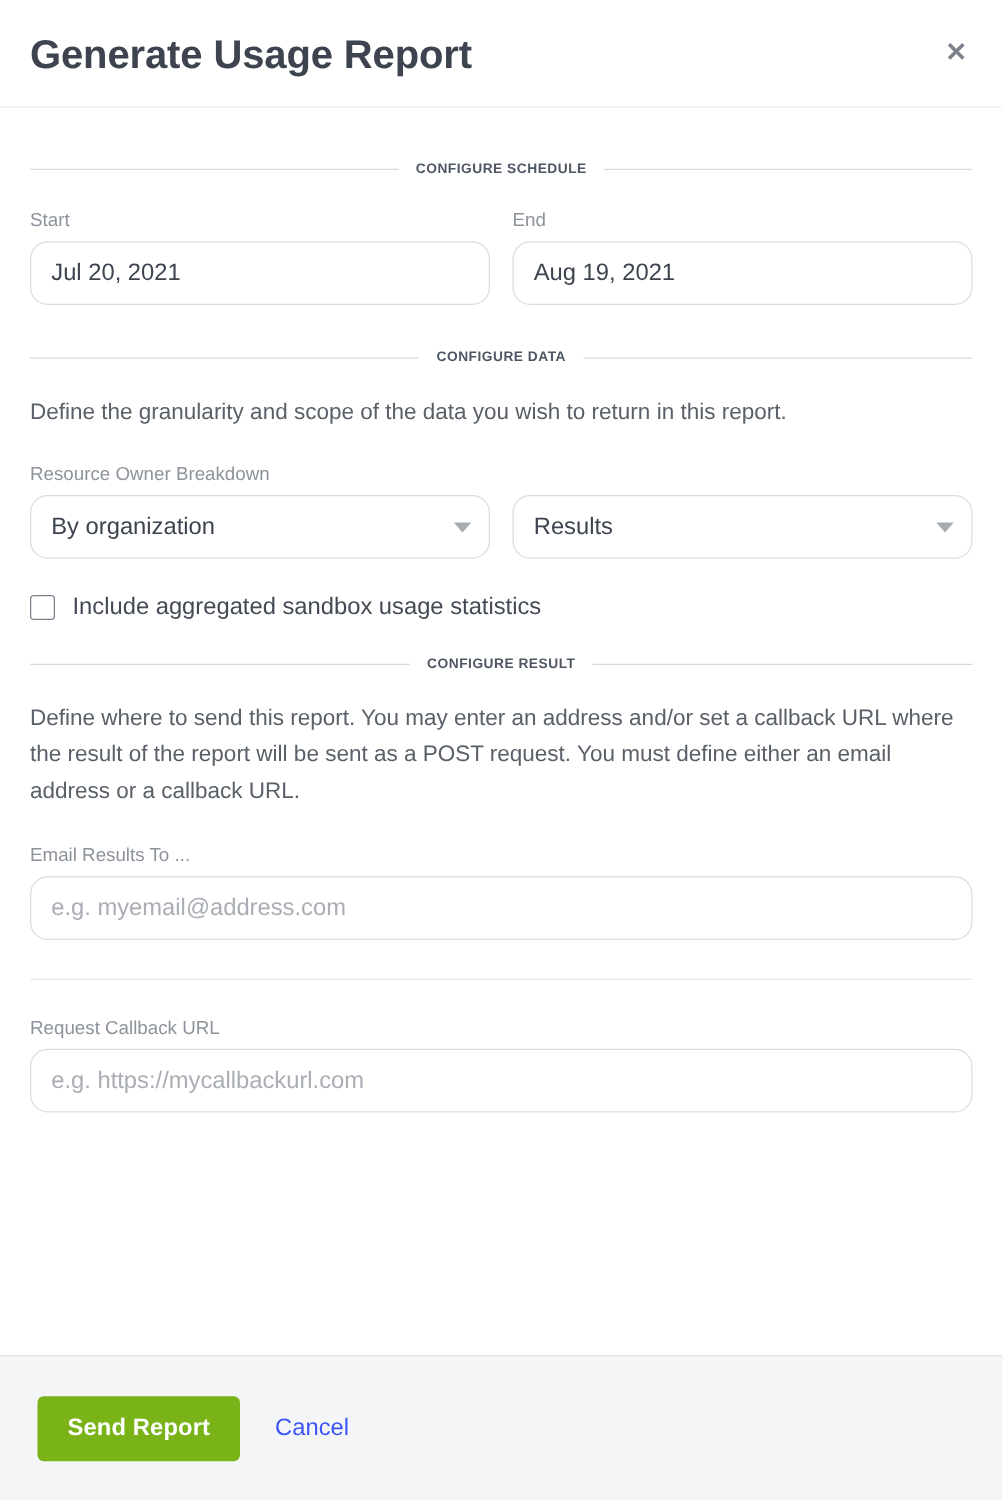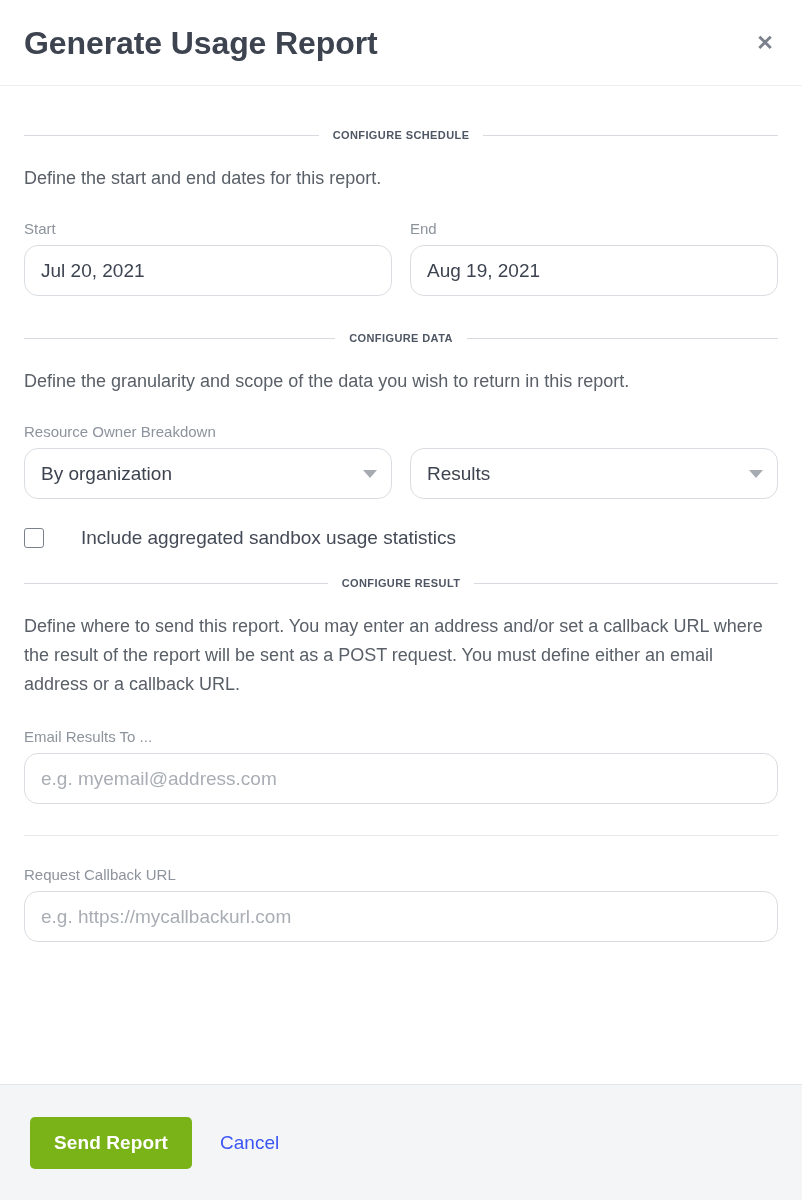--- a/index.html
+++ b/index.html
@@ -143,21 +143,20 @@
     border-top: 8px solid #a6abb2;
     margin-left: 10px;
     flex: 0 0 auto;
   }
 
   
   .check-row {
     display: flex;
     align-items: center;
     margin-top: 28px;
-    gap: 23px;
   }
   .checkbox {
     width: 20px; height: 20px;
     border: 1.6px solid #7a818c;
     border-radius: 3px;
     background: #fff;
     flex: 0 0 auto;
     cursor: pointer;
   }
   .check-label {
@@ -222,21 +221,20 @@
   </div>
 
   <div class="modal-body">
 
     <div class="section-divider sd-1">
       <div class="rule"></div>
       <div class="legend">CONFIGURE SCHEDULE</div>
       <div class="rule"></div>
     </div>
 
-    <div class="section-desc">Define the start and end dates for this report.</div>
 
     <div class="row2">
       <div class="col">
         <label class="field-label">Start</label>
         <input class="text-input" type="text" value="Jul 20, 2021" style="">
       </div>
       <div class="col">
         <label class="field-label">End</label>
         <input class="text-input" type="text" value="Aug 19, 2021" style="">
       </div>

